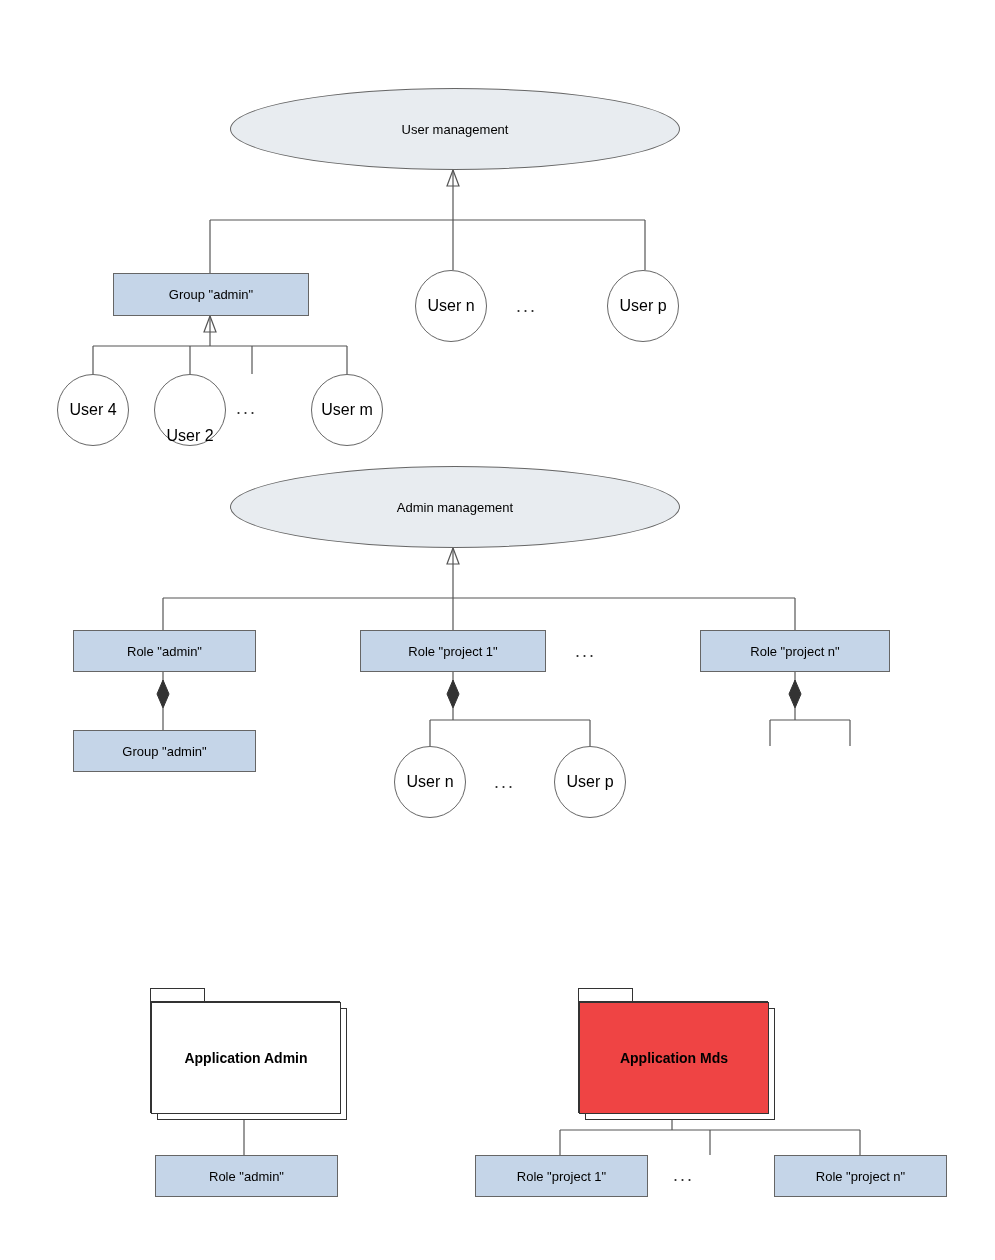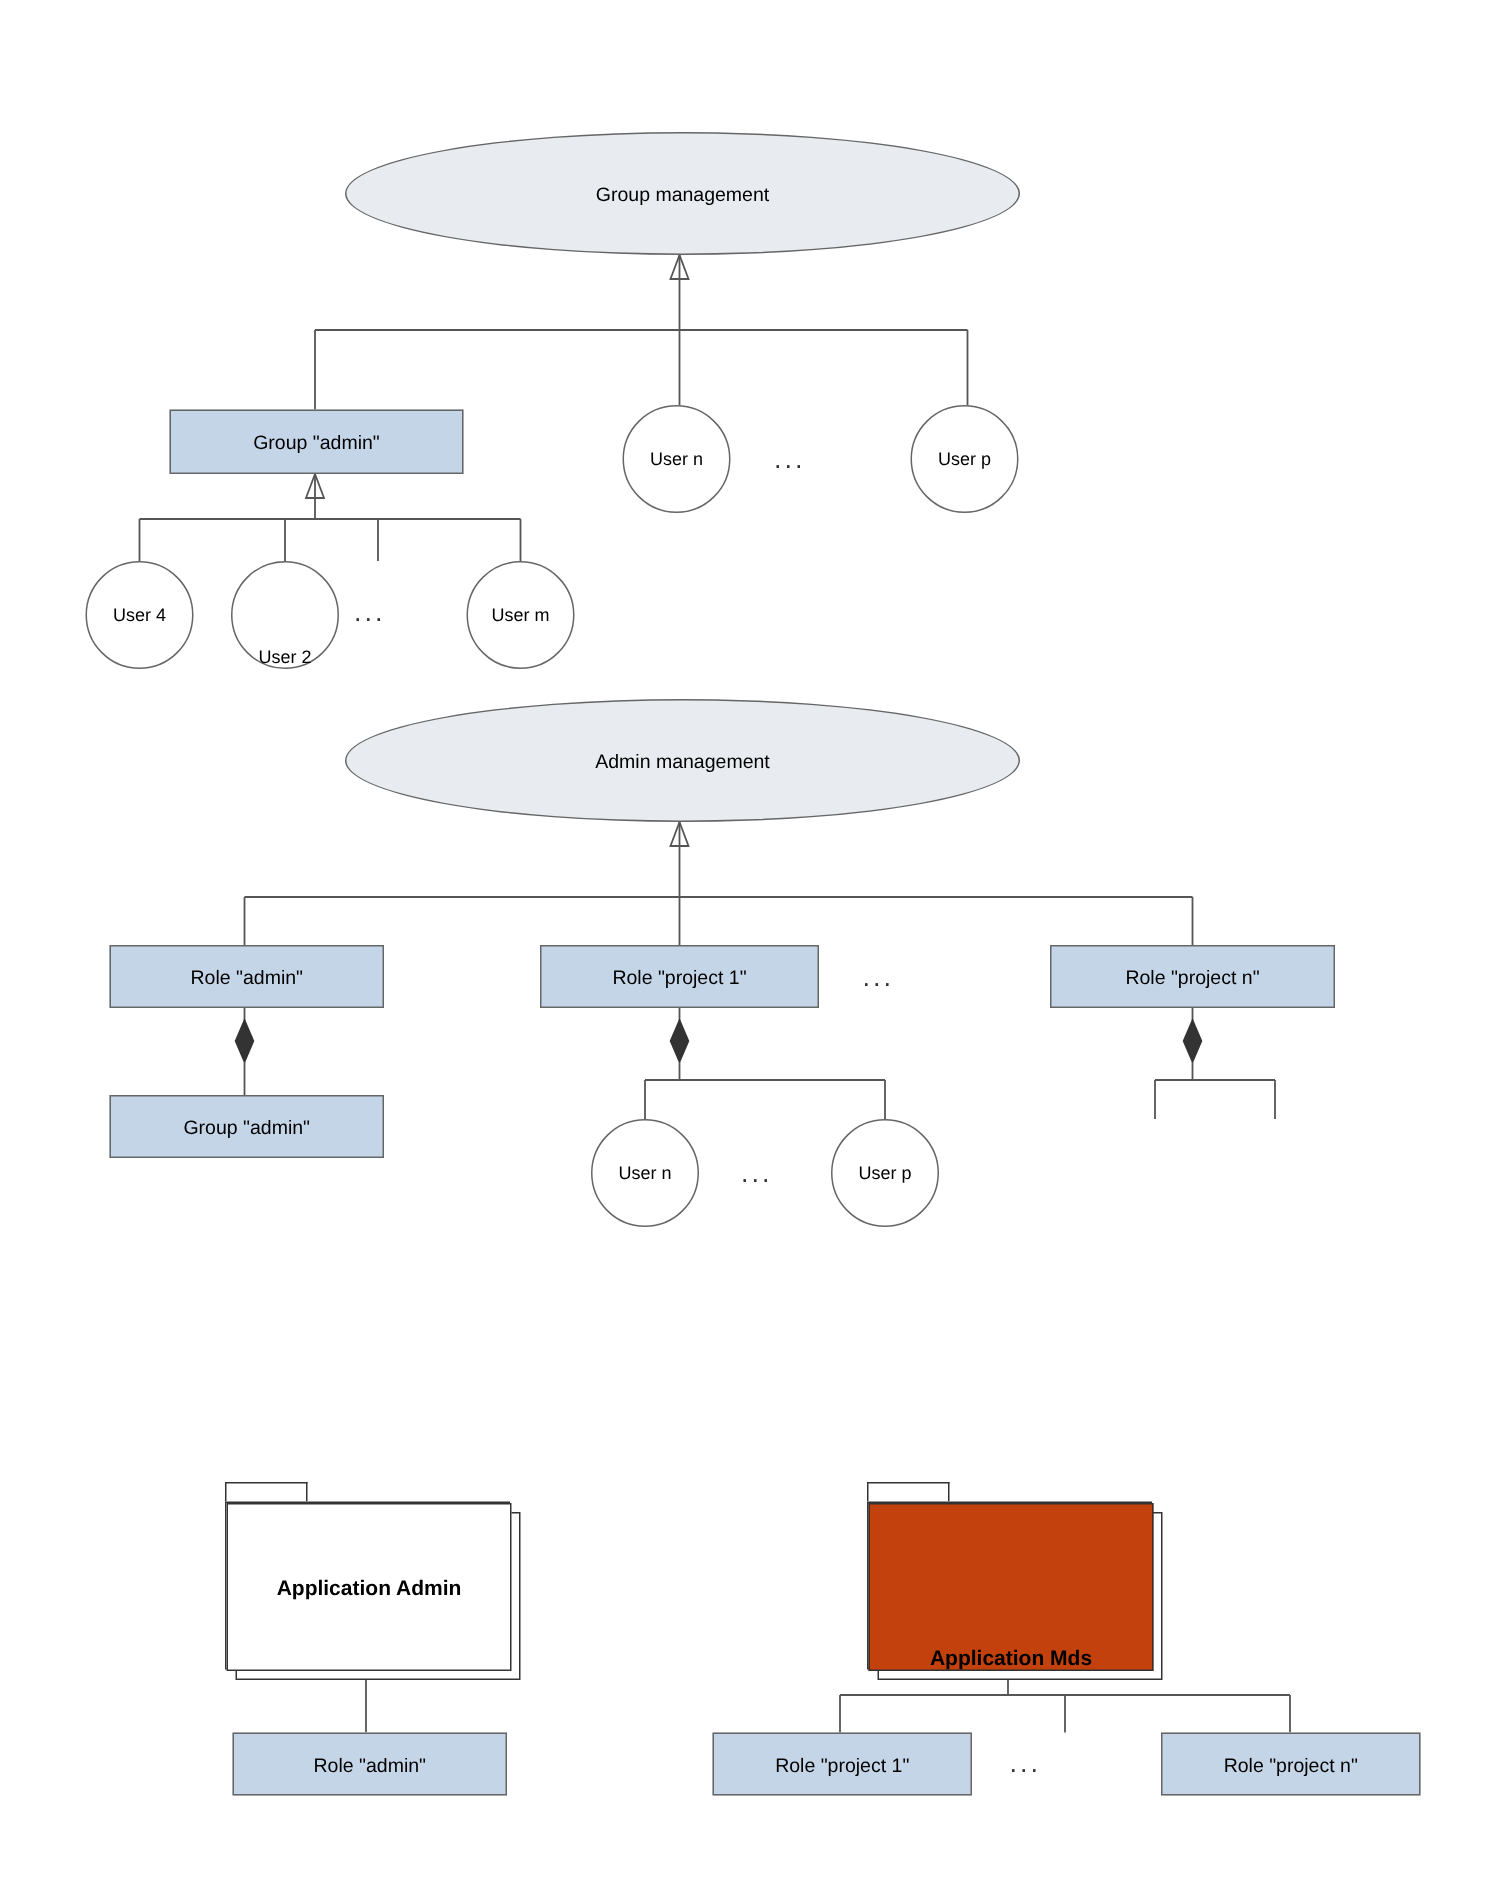--- a/index.html
+++ b/index.html
@@ -48,21 +48,21 @@
     }
     .circle-shape {
       position: absolute;
       border-radius: 50%;
       background: #fff;
       border: 1px solid #666;
       display: flex;
       align-items: center;
       justify-content: center;
       text-align: center;
-      font-size: 12px;
+      font-size: 16px;
     }
     .folder-shape {
       position: absolute;
       display: flex;
       flex-direction: column;
     }
     .folder-tab {
       width: 60px;
       height: 14px;
       background: #fff;
@@ -156,21 +156,21 @@
 
     <line x1="672" y1="1100" x2="672" y2="1130" stroke="#555" stroke-width="1.2"></line>
 
     <line x1="560" y1="1130" x2="860" y2="1130" stroke="#555" stroke-width="1.2"></line>
     <line x1="560" y1="1130" x2="560" y2="1155" stroke="#555" stroke-width="1.2"></line>
     <line x1="710" y1="1130" x2="710" y2="1155" stroke="#555" stroke-width="1.2"></line>
     <line x1="860" y1="1130" x2="860" y2="1155" stroke="#555" stroke-width="1.2"></line>
   </svg>
 
   <div class="ellipse-shape" style="left:230px; top:88px; width:450px; height:82px;">
-    <span>Group management</span>
+    <span>User management</span>
   </div>
 
   <div class="rect-shape" style="left:113px; top:273px; width:196px; height:43px;">
     <span>Group "admin"</span>
   </div>
 
   <div class="circle-shape" style="left:415px; top:270px; width:72px; height:72px;">
     <span>User n</span>
   </div>
 
@@ -242,21 +242,21 @@
       <div style="position:absolute; top:0; left:0; width:190px; height:112px; border:1.5px solid #333; background:#fff; z-index:1; display:flex; align-items:center; justify-content:center;">
         <span style="font-weight:bold; font-size:14px;">Application Admin</span>
       </div>
     </div>
   </div>
 
   <div class="folder-shape" style="left:578px; top:988px; width:190px;">
     <div class="folder-tab" style="width:55px; height:13px;"></div>
     <div class="folder-body" style="width:190px; height:112px; position:relative;">
       <div style="position:absolute; top:6px; left:6px; width:190px; height:112px; border:1.5px solid #333; background:#fff; z-index:0;"></div>
-      <div style="position:absolute; top:0; left:0; width:190px; height:112px; border:1.5px solid #333; background:#c2410c; z-index:1; display:flex; align-items:flex-end; justify-content:center;">
+      <div style="position:absolute; top:0; left:0; width:190px; height:112px; border:1.5px solid #333; background:#ef4444; z-index:1; display:flex; align-items:center; justify-content:center;">
         <span style="font-weight:bold; font-size:14px;">Application Mds</span>
       </div>
     </div>
   </div>
 
   <div class="rect-shape" style="left:155px; top:1155px; width:183px; height:42px;">
     <span>Role "admin"</span>
   </div>
 
   <div class="rect-shape" style="left:475px; top:1155px; width:173px; height:42px;">

